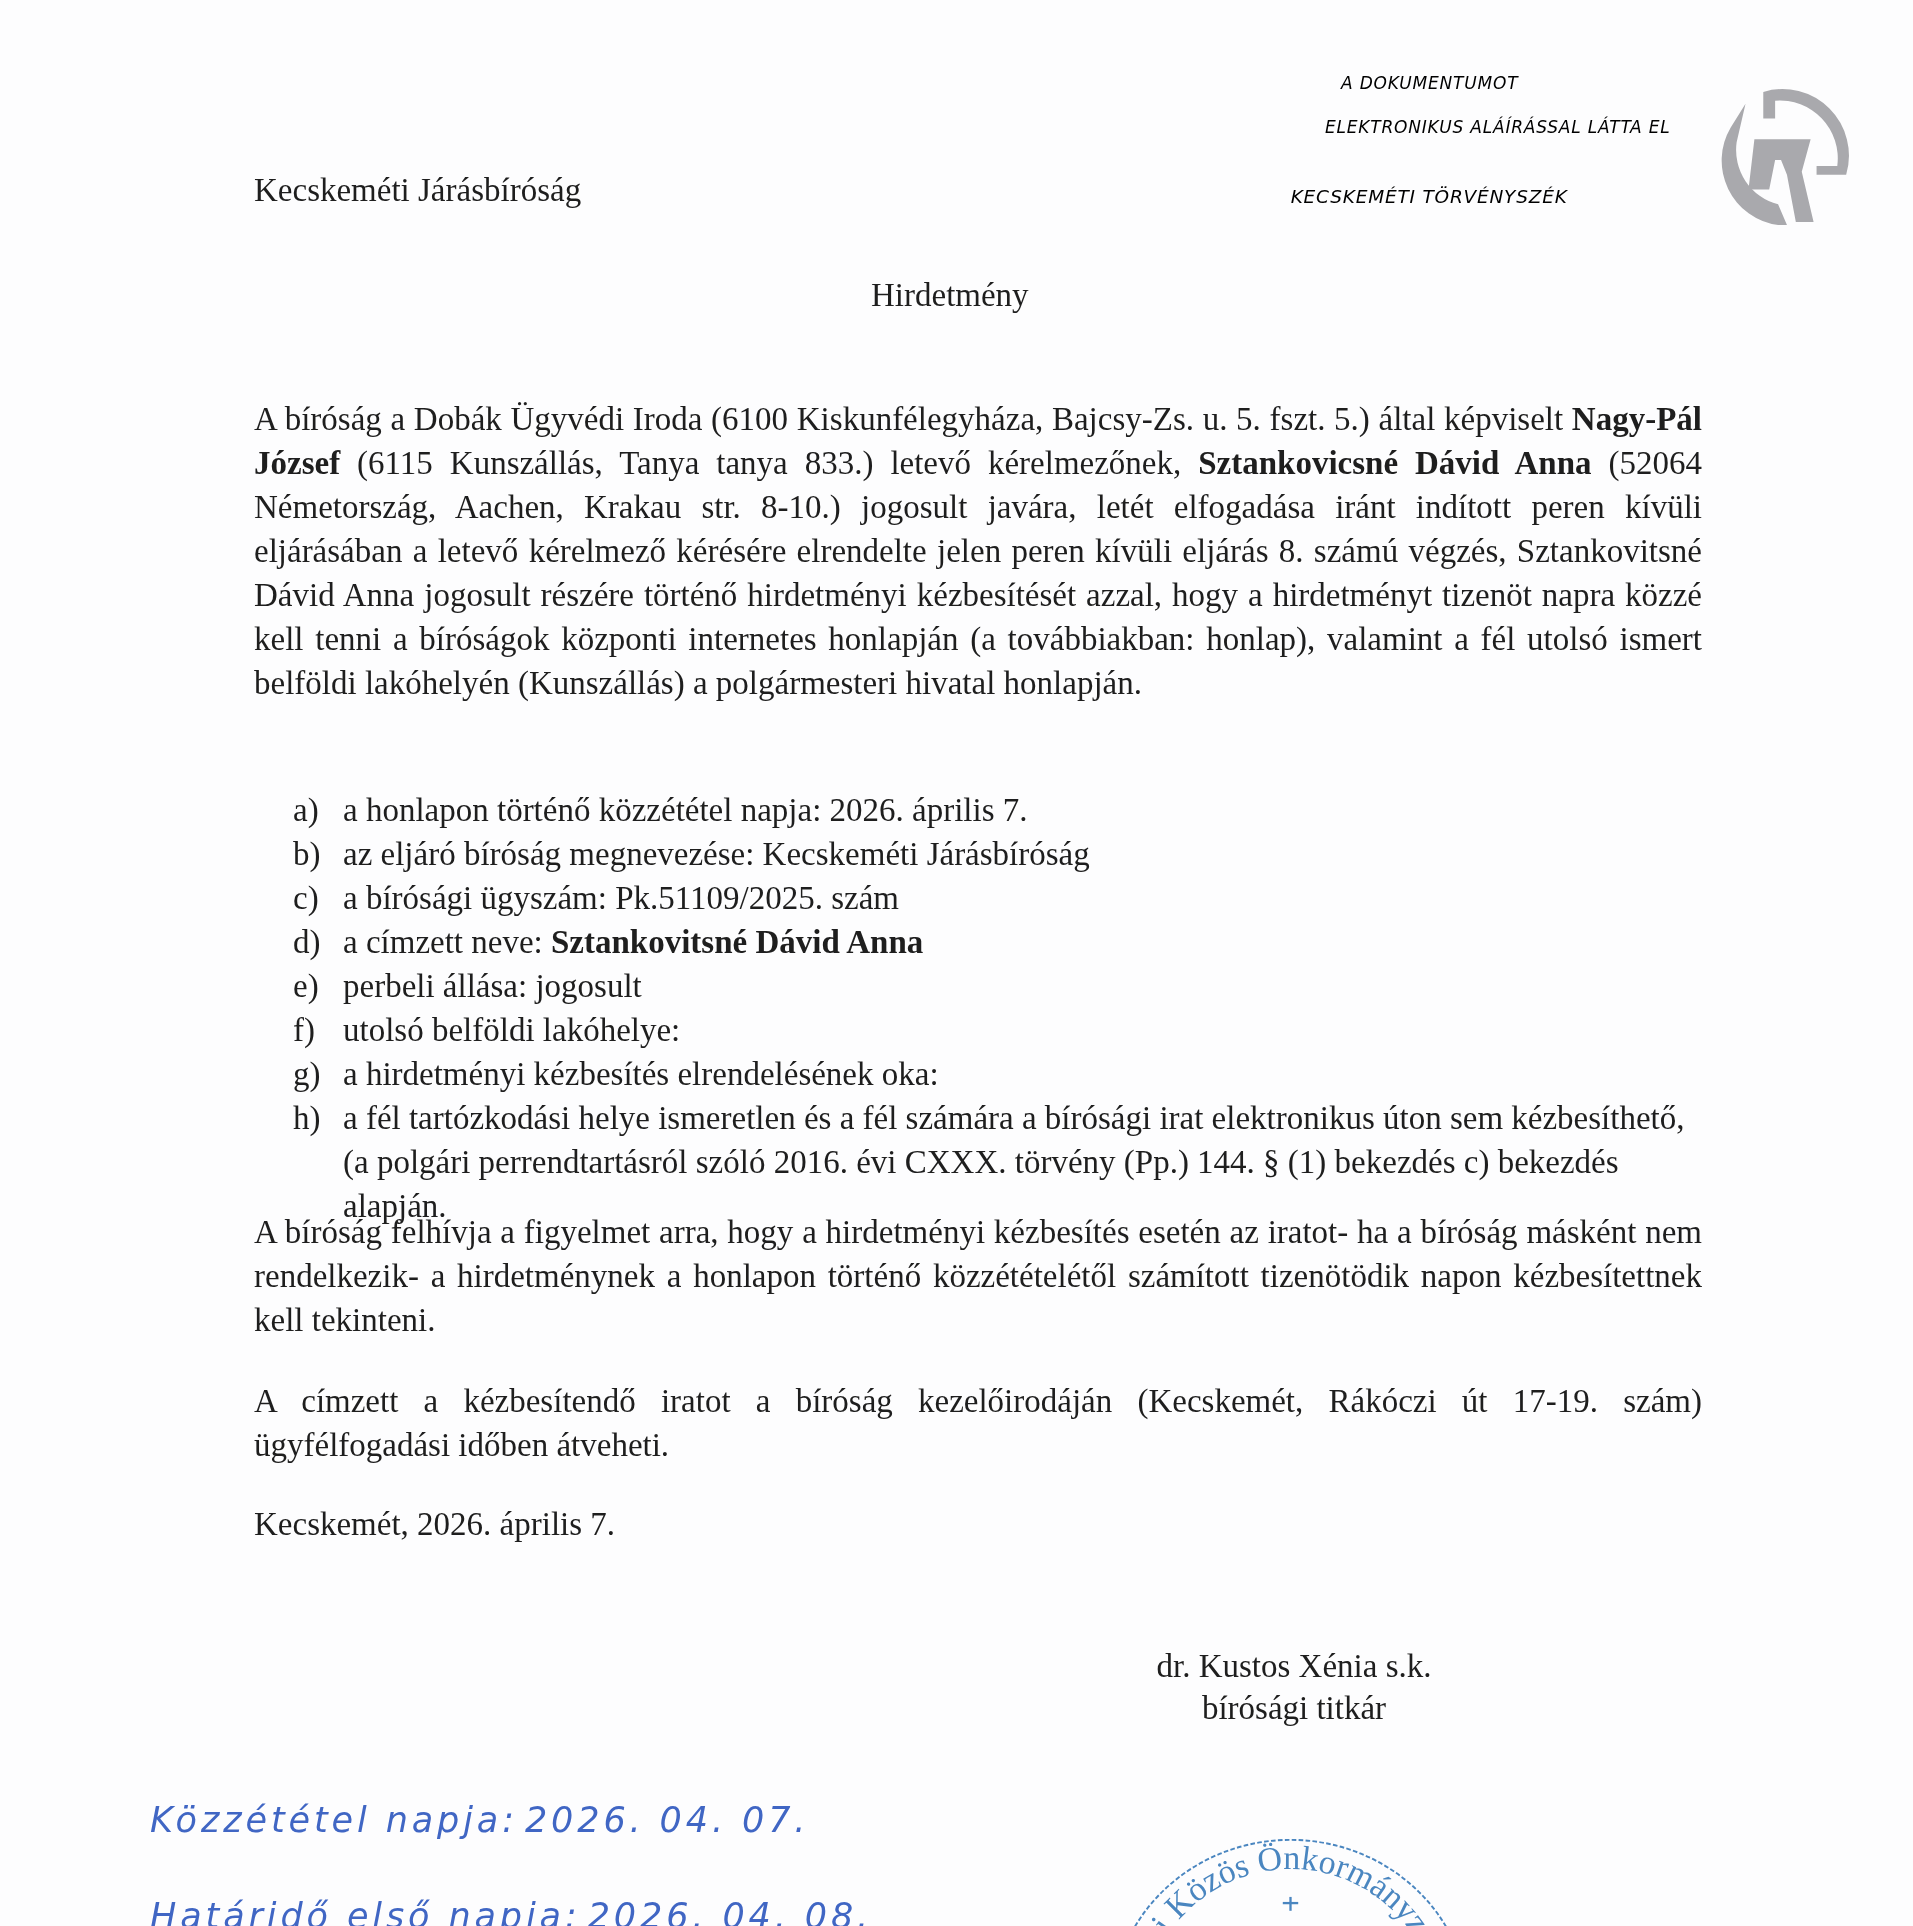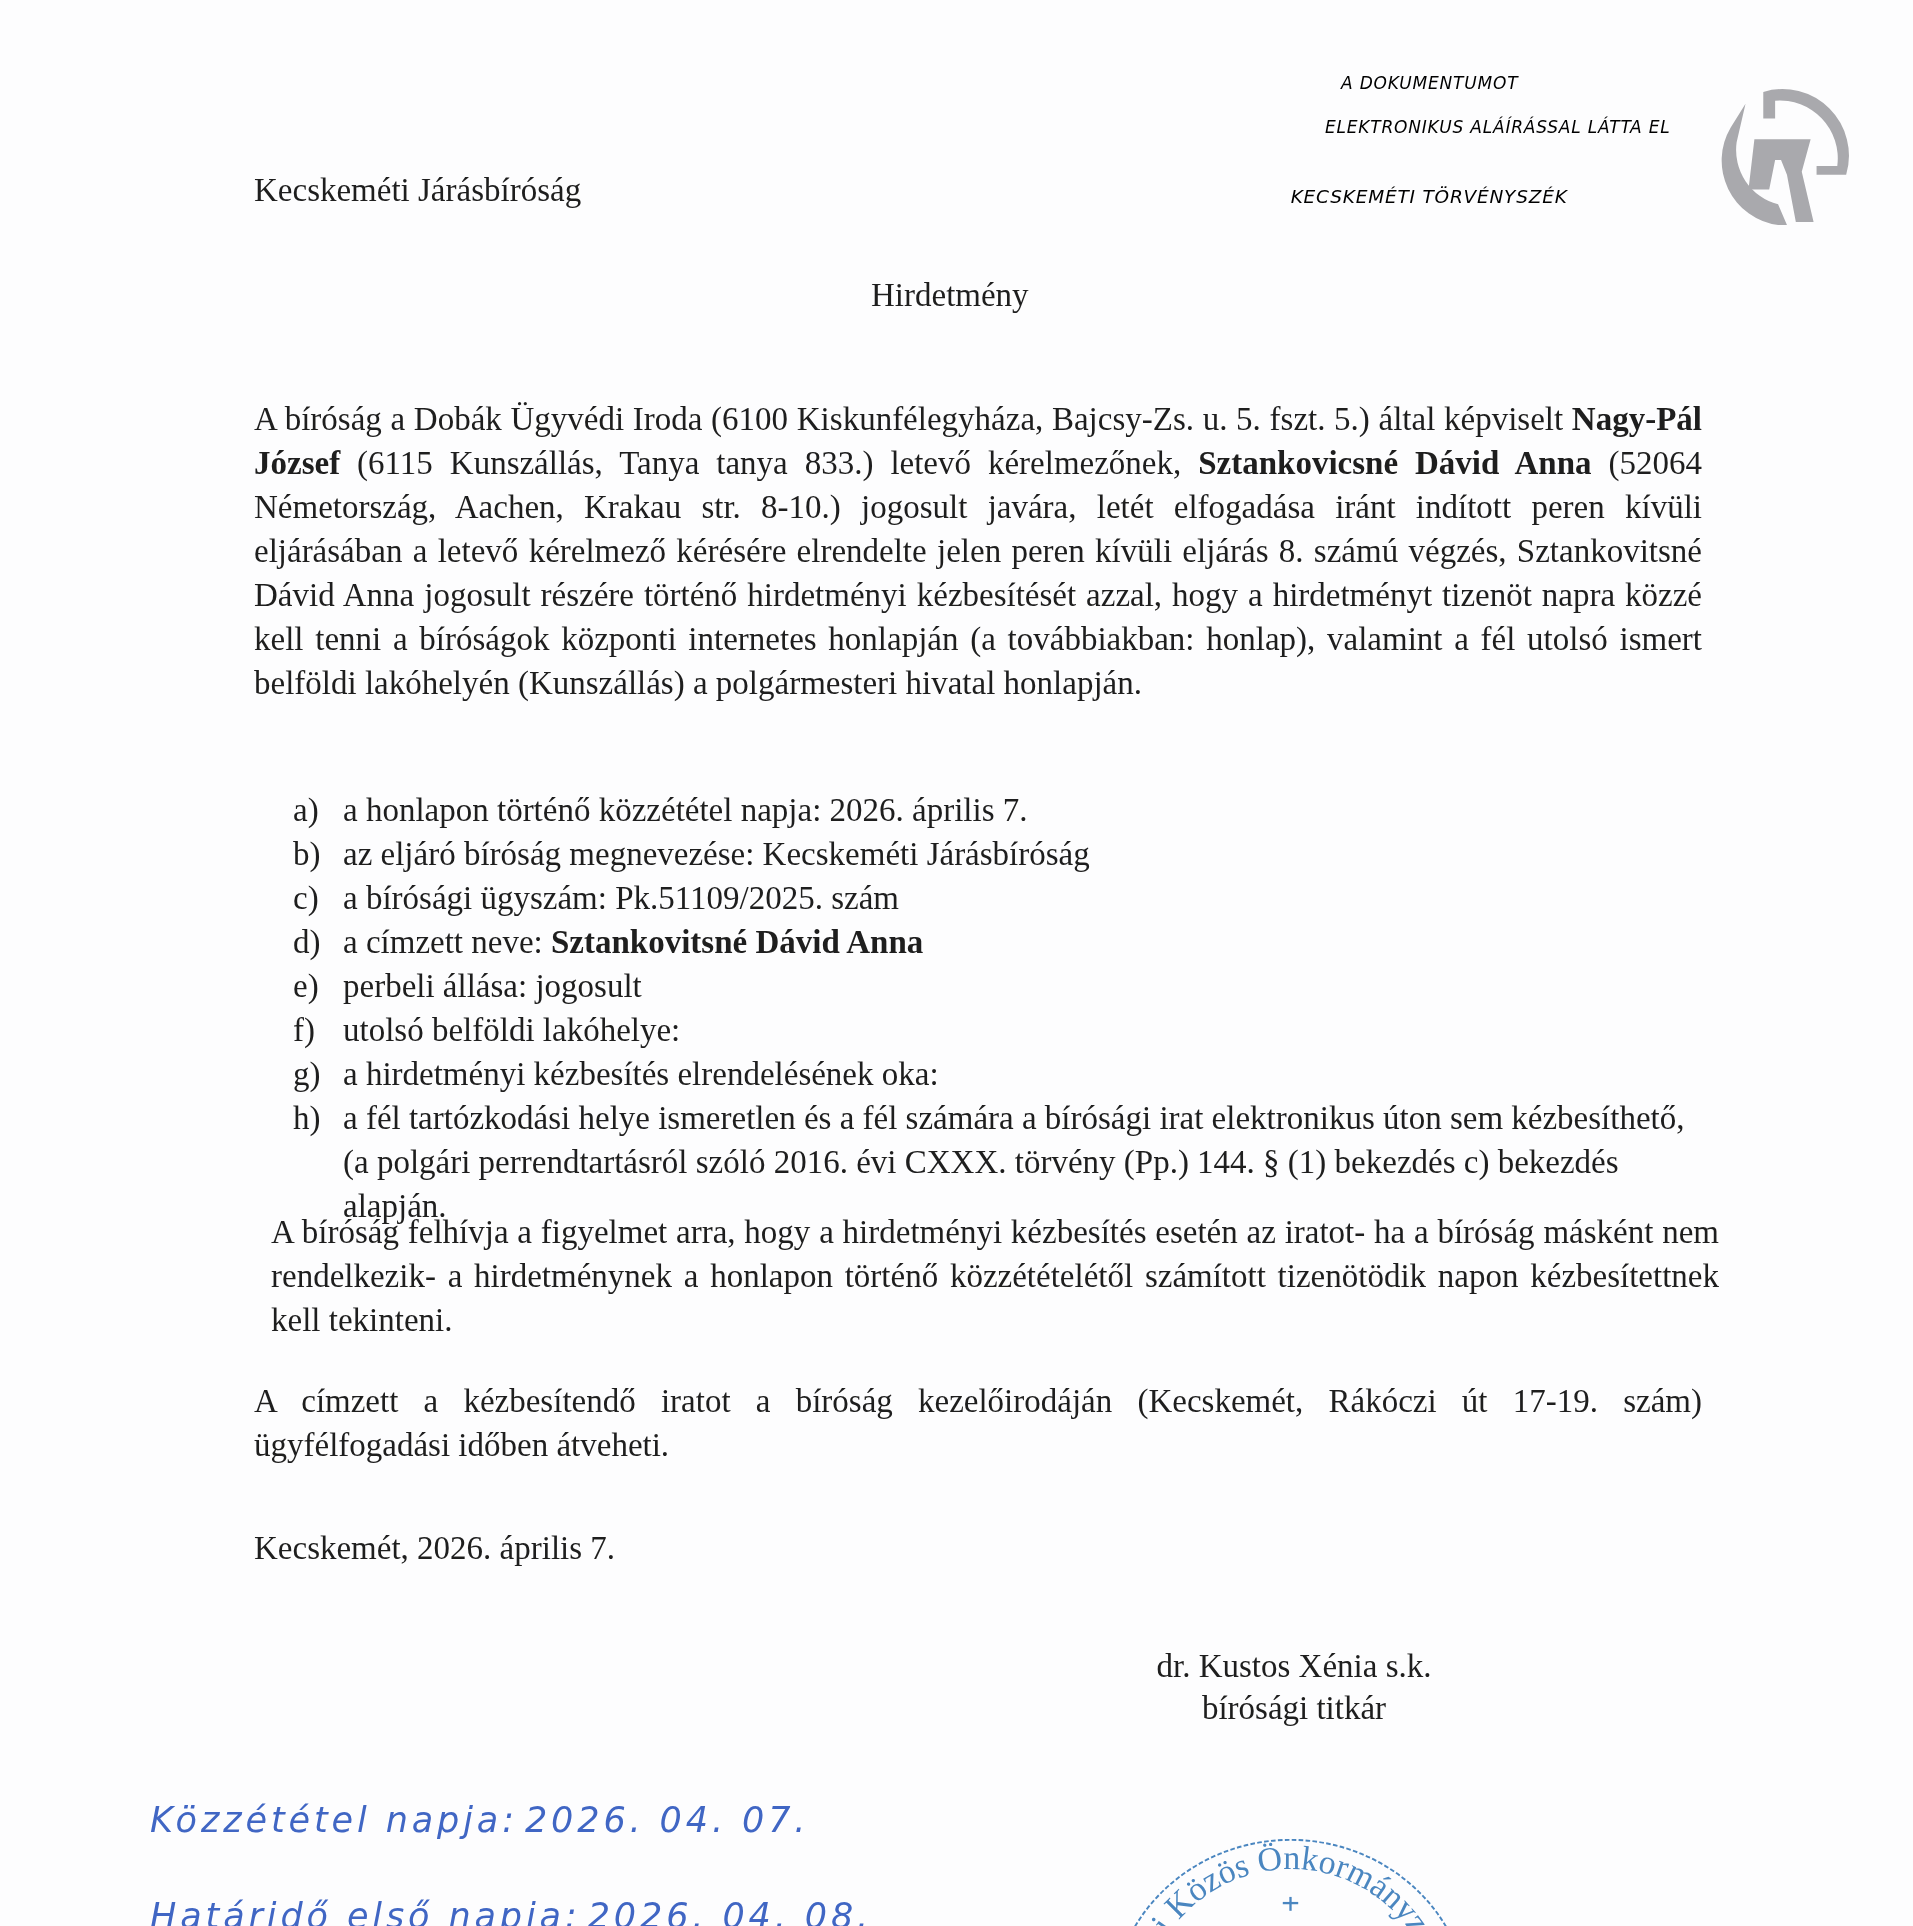--- a/index.html
+++ b/index.html
@@ -23,23 +23,23 @@
   .body-text { position: absolute; left: 254px; width: 1448px; font-size: 33px; line-height: 44px;
                text-align: justify; }
   .p1 { top: 397px; }
   .bold { font-weight: bold; }
 
   .list { position: absolute; left: 293px; top: 788px; width: 1410px; font-size: 33px; line-height: 44px; }
   .list .item { display: flex; }
   .list .lbl { width: 50px; flex: none; }
   .list .txt { flex: 1; }
 
-  .p2 { top: 1210px; margin-left: 17px; }
+  .p2 { top: 1210px; }
   .p3 { top: 1379px; }
-  .place-date { position: absolute; left: 254px; top: 1506px; font-size: 33px; margin-top: 24px; }
+  .place-date { position: absolute; left: 254px; top: 1506px; font-size: 33px; }
 
   .signer { position: absolute; left: 1140px; top: 1645px; width: 308px; text-align: center;
             font-size: 33px; line-height: 42px; }
 
   
   .hand { position: absolute; left: 150px; top: 1772px; color: #4066c4;
           font-family: "DejaVu Sans", sans-serif; font-style: italic; font-size: 35px;
           line-height: 96px; letter-spacing: 3.9px; }
   .hand .row { white-space: nowrap; }
   .hand .val { margin-left: 7px; }

